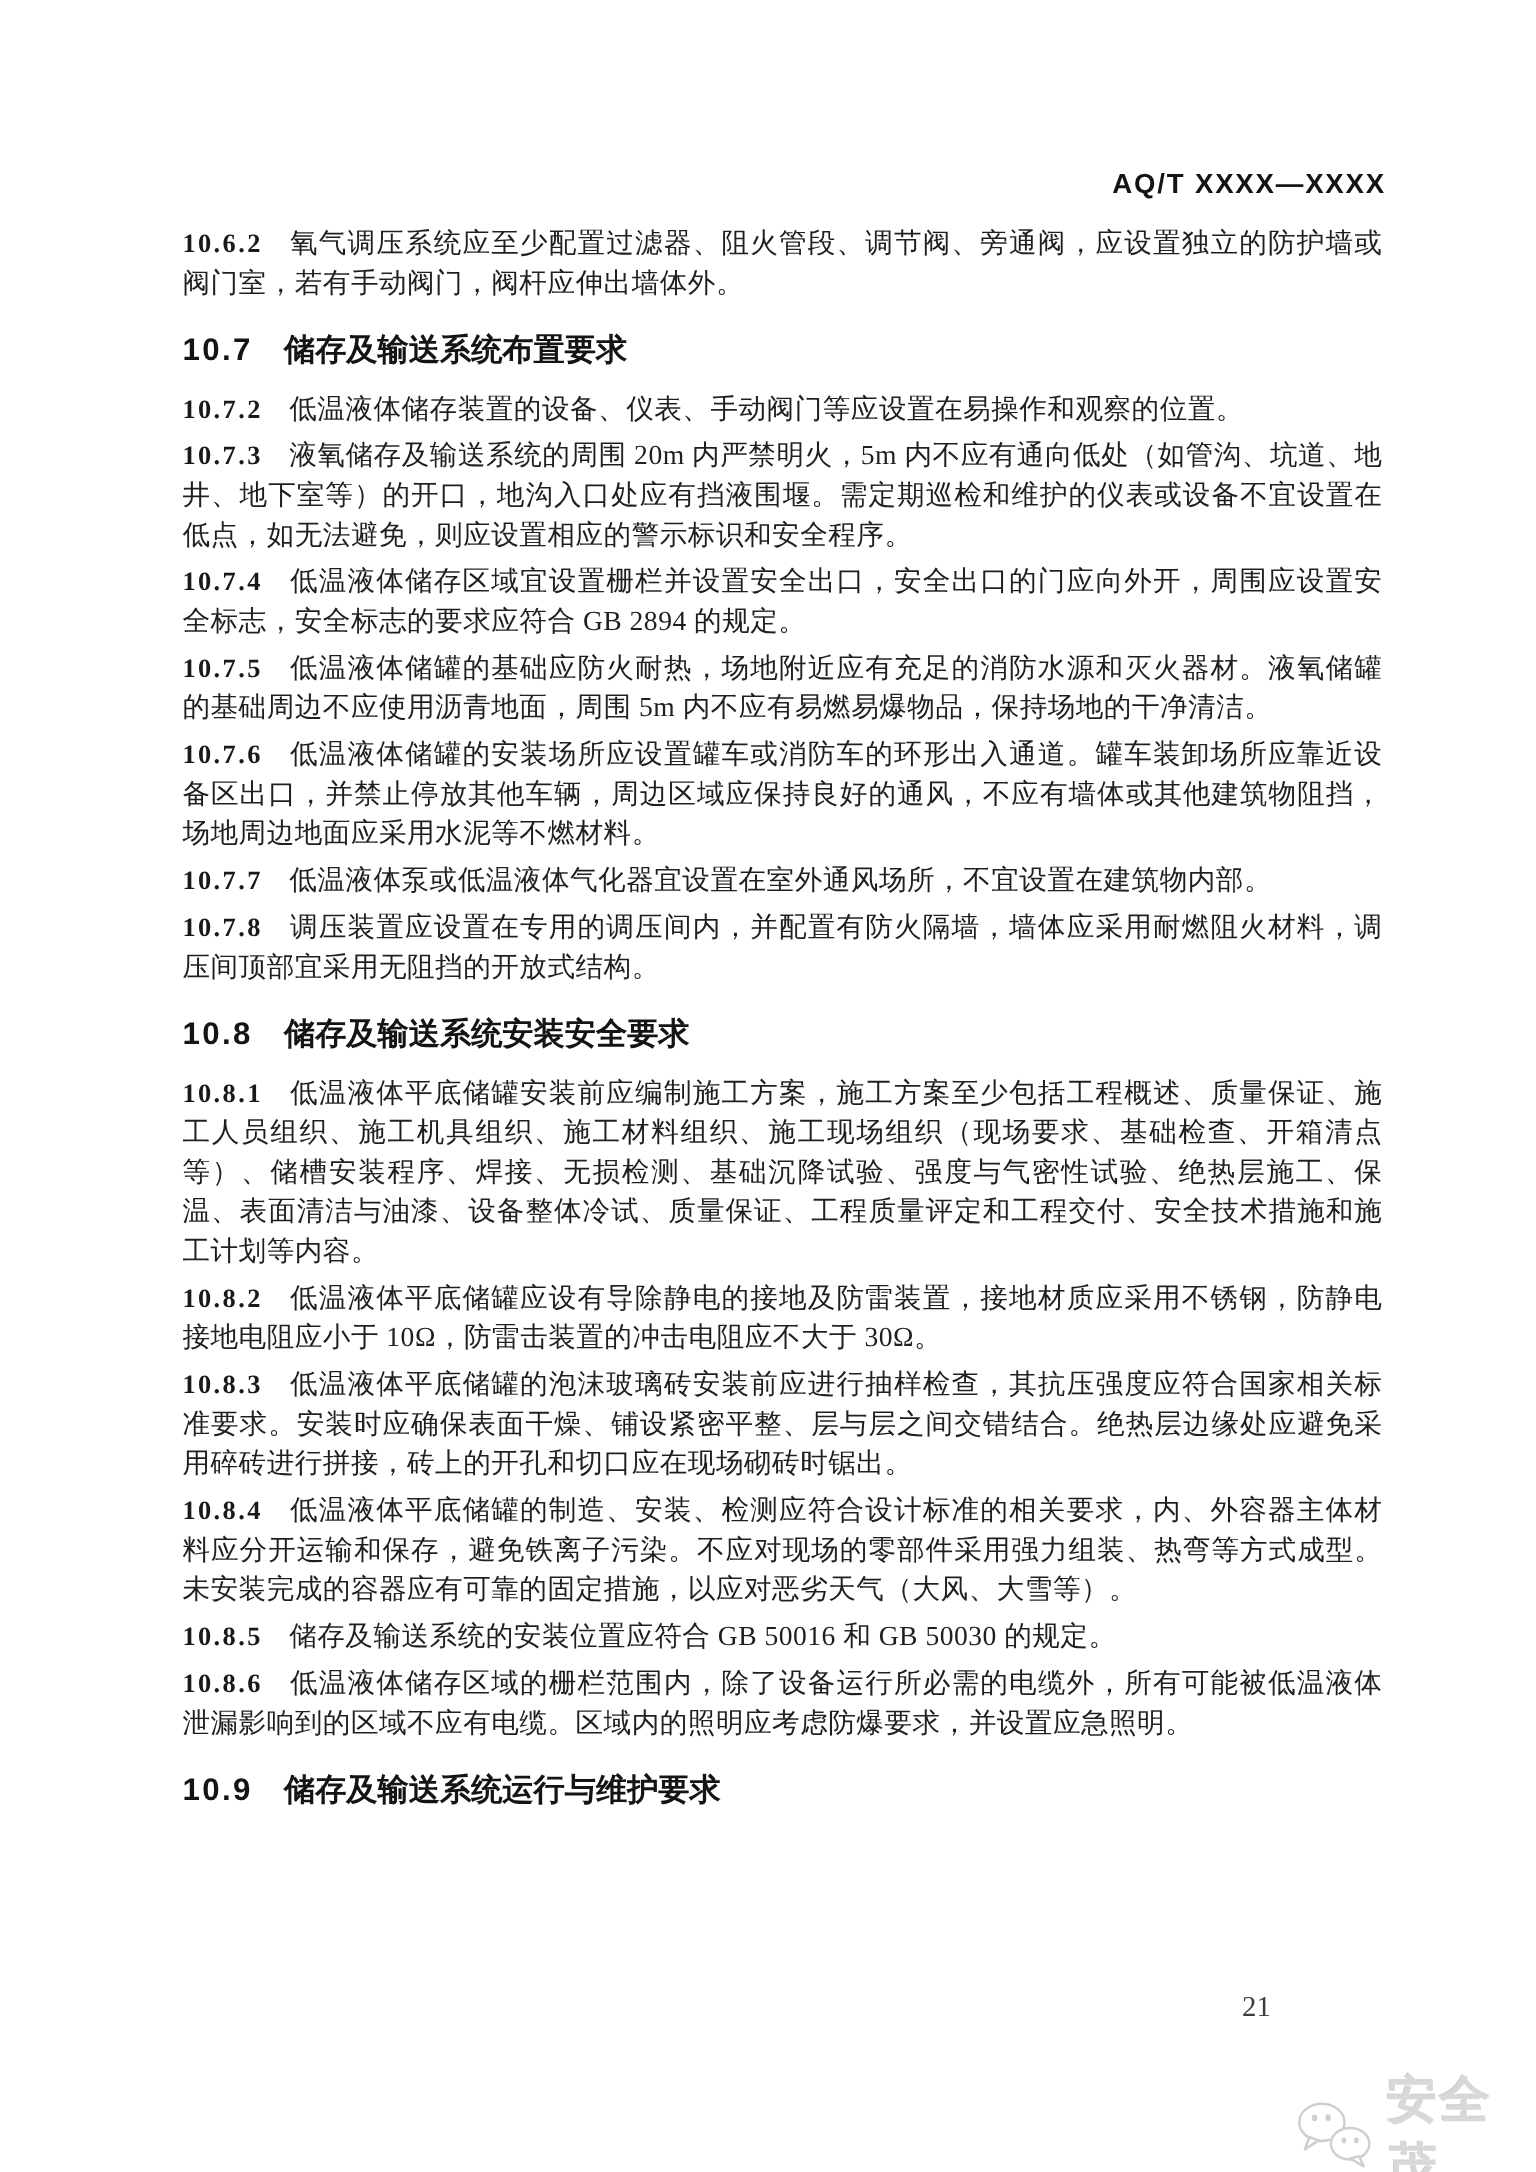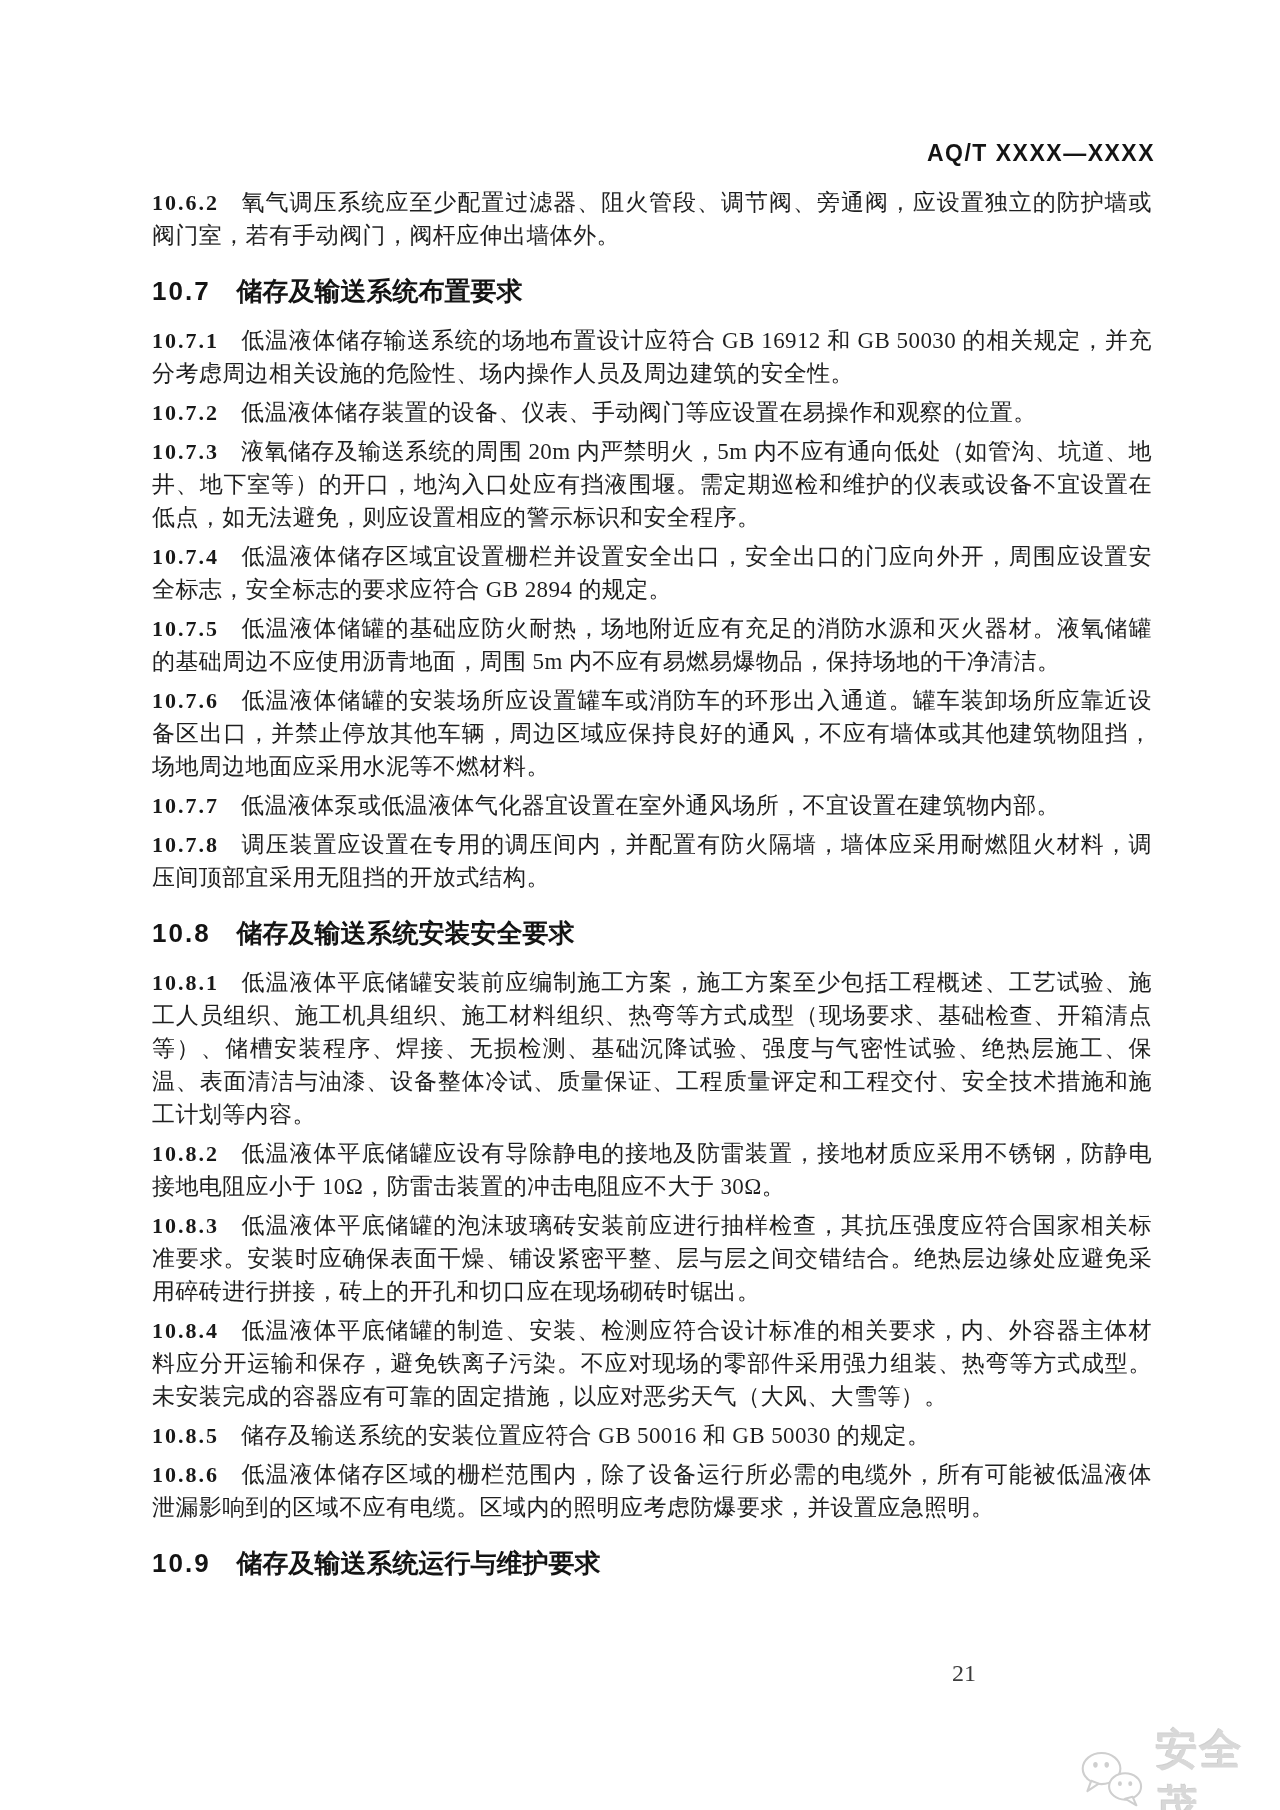--- a/index.html
+++ b/index.html
@@ -60,21 +60,21 @@
   }
   .heading .num {
     letter-spacing: 2px;
     margin-right: 26px;
   }
   .page-number {
     position: absolute;
     top: 1660px;
     left: 952px;
     width: 190px;
-    text-align: left;
+    text-align: center;
     font-family: "Liberation Serif", "DejaVu Serif", serif;
     font-size: 24px;
     color: #3c3c3c;
   }
   .watermark {
     position: absolute;
     top: 1722px;
     left: 1078px;
     display: flex;
     align-items: center;
@@ -98,30 +98,29 @@
 
 <div class="page">
 
   <div class="page-header">
     <span>AQ/T XXXX—XXXX</span>
   </div>
 
   <main class="content" id="content">
       <p class="para"><span class="num">10.6.2</span><span class="txt">氧气调压系统应至少配置过滤器、阻火管段、调节阀、旁通阀，应设置独立的防护墙或阀门室，若有手动阀门，阀杆应伸出墙体外。</span></p>
       <h2 class="heading"><span class="num">10.7</span><span class="txt">储存及输送系统布置要求</span></h2>
-      <p class="para"><span class="num">10.7.1</span><span class="txt">低温液体储存输送系统的场地布置设计应符合 GB 16912 和 GB 50030 的相关规定，并充分考虑周边相关设施的危险性、场内操作人员及周边建筑的安全性。</span></p>
       <p class="para"><span class="num">10.7.2</span><span class="txt">低温液体储存装置的设备、仪表、手动阀门等应设置在易操作和观察的位置。</span></p>
       <p class="para"><span class="num">10.7.3</span><span class="txt">液氧储存及输送系统的周围 20m 内严禁明火，5m 内不应有通向低处（如管沟、坑道、地井、地下室等）的开口，地沟入口处应有挡液围堰。需定期巡检和维护的仪表或设备不宜设置在低点，如无法避免，则应设置相应的警示标识和安全程序。</span></p>
       <p class="para"><span class="num">10.7.4</span><span class="txt">低温液体储存区域宜设置栅栏并设置安全出口，安全出口的门应向外开，周围应设置安全标志，安全标志的要求应符合 GB 2894 的规定。</span></p>
       <p class="para"><span class="num">10.7.5</span><span class="txt">低温液体储罐的基础应防火耐热，场地附近应有充足的消防水源和灭火器材。液氧储罐的基础周边不应使用沥青地面，周围 5m 内不应有易燃易爆物品，保持场地的干净清洁。</span></p>
       <p class="para"><span class="num">10.7.6</span><span class="txt">低温液体储罐的安装场所应设置罐车或消防车的环形出入通道。罐车装卸场所应靠近设备区出口，并禁止停放其他车辆，周边区域应保持良好的通风，不应有墙体或其他建筑物阻挡，场地周边地面应采用水泥等不燃材料。</span></p>
       <p class="para"><span class="num">10.7.7</span><span class="txt">低温液体泵或低温液体气化器宜设置在室外通风场所，不宜设置在建筑物内部。</span></p>
       <p class="para"><span class="num">10.7.8</span><span class="txt">调压装置应设置在专用的调压间内，并配置有防火隔墙，墙体应采用耐燃阻火材料，调压间顶部宜采用无阻挡的开放式结构。</span></p>
       <h2 class="heading"><span class="num">10.8</span><span class="txt">储存及输送系统安装安全要求</span></h2>
-      <p class="para"><span class="num">10.8.1</span><span class="txt">低温液体平底储罐安装前应编制施工方案，施工方案至少包括工程概述、工艺试验、施工人员组织、施工机具组织、施工材料组织、热弯等方式成型（现场要求、基础检查、开箱清点等）、储槽安装程序、焊接、无损检测、基础沉降试验、强度与气密性试验、绝热层施工、保温、表面清洁与油漆、设备整体冷试、质量保证、工程质量评定和工程交付、安全技术措施和施工计划等内容。</span></p>
+      <p class="para"><span class="num">10.8.1</span><span class="txt">低温液体平底储罐安装前应编制施工方案，施工方案至少包括工程概述、质量保证、施工人员组织、施工机具组织、施工材料组织、施工现场组织（现场要求、基础检查、开箱清点等）、储槽安装程序、焊接、无损检测、基础沉降试验、强度与气密性试验、绝热层施工、保温、表面清洁与油漆、设备整体冷试、质量保证、工程质量评定和工程交付、安全技术措施和施工计划等内容。</span></p>
       <p class="para"><span class="num">10.8.2</span><span class="txt">低温液体平底储罐应设有导除静电的接地及防雷装置，接地材质应采用不锈钢，防静电接地电阻应小于 10Ω，防雷击装置的冲击电阻应不大于 30Ω。</span></p>
       <p class="para"><span class="num">10.8.3</span><span class="txt">低温液体平底储罐的泡沫玻璃砖安装前应进行抽样检查，其抗压强度应符合国家相关标准要求。安装时应确保表面干燥、铺设紧密平整、层与层之间交错结合。绝热层边缘处应避免采用碎砖进行拼接，砖上的开孔和切口应在现场砌砖时锯出。</span></p>
       <p class="para"><span class="num">10.8.4</span><span class="txt">低温液体平底储罐的制造、安装、检测应符合设计标准的相关要求，内、外容器主体材料应分开运输和保存，避免铁离子污染。不应对现场的零部件采用强力组装、热弯等方式成型。未安装完成的容器应有可靠的固定措施，以应对恶劣天气（大风、大雪等）。</span></p>
       <p class="para"><span class="num">10.8.5</span><span class="txt">储存及输送系统的安装位置应符合 GB 50016 和 GB 50030 的规定。</span></p>
       <p class="para"><span class="num">10.8.6</span><span class="txt">低温液体储存区域的栅栏范围内，除了设备运行所必需的电缆外，所有可能被低温液体泄漏影响到的区域不应有电缆。区域内的照明应考虑防爆要求，并设置应急照明。</span></p>
       <h2 class="heading"><span class="num">10.9</span><span class="txt">储存及输送系统运行与维护要求</span></h2>
     </main>
 
   <div class="page-number">21</div>
 

